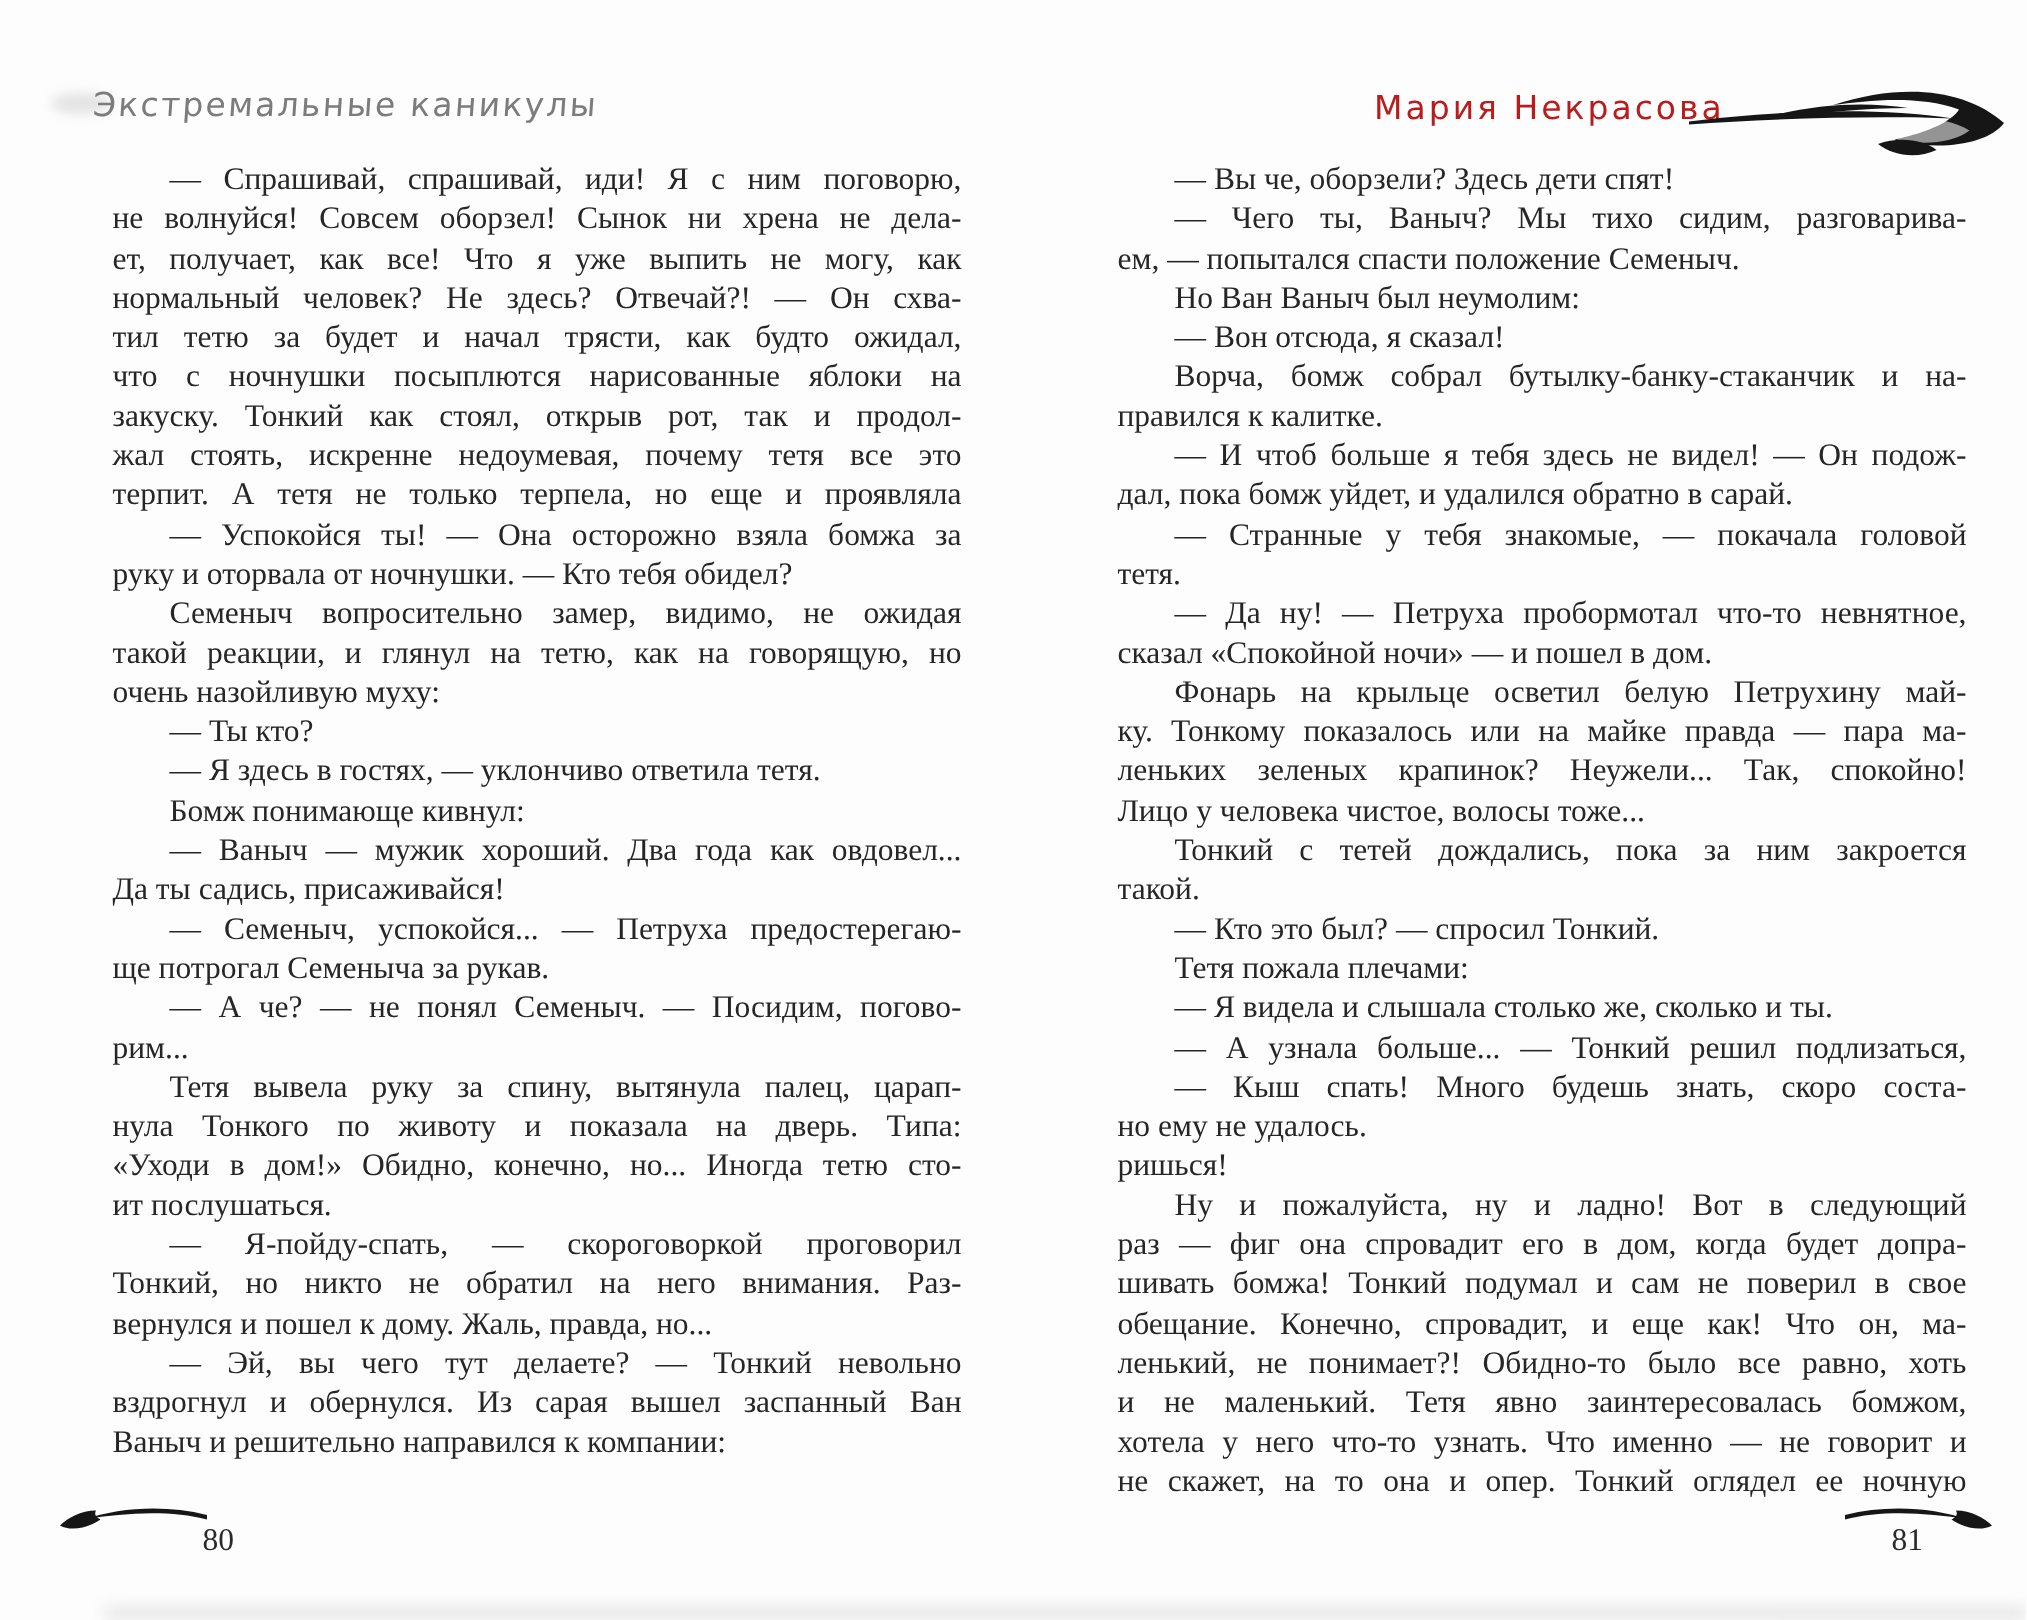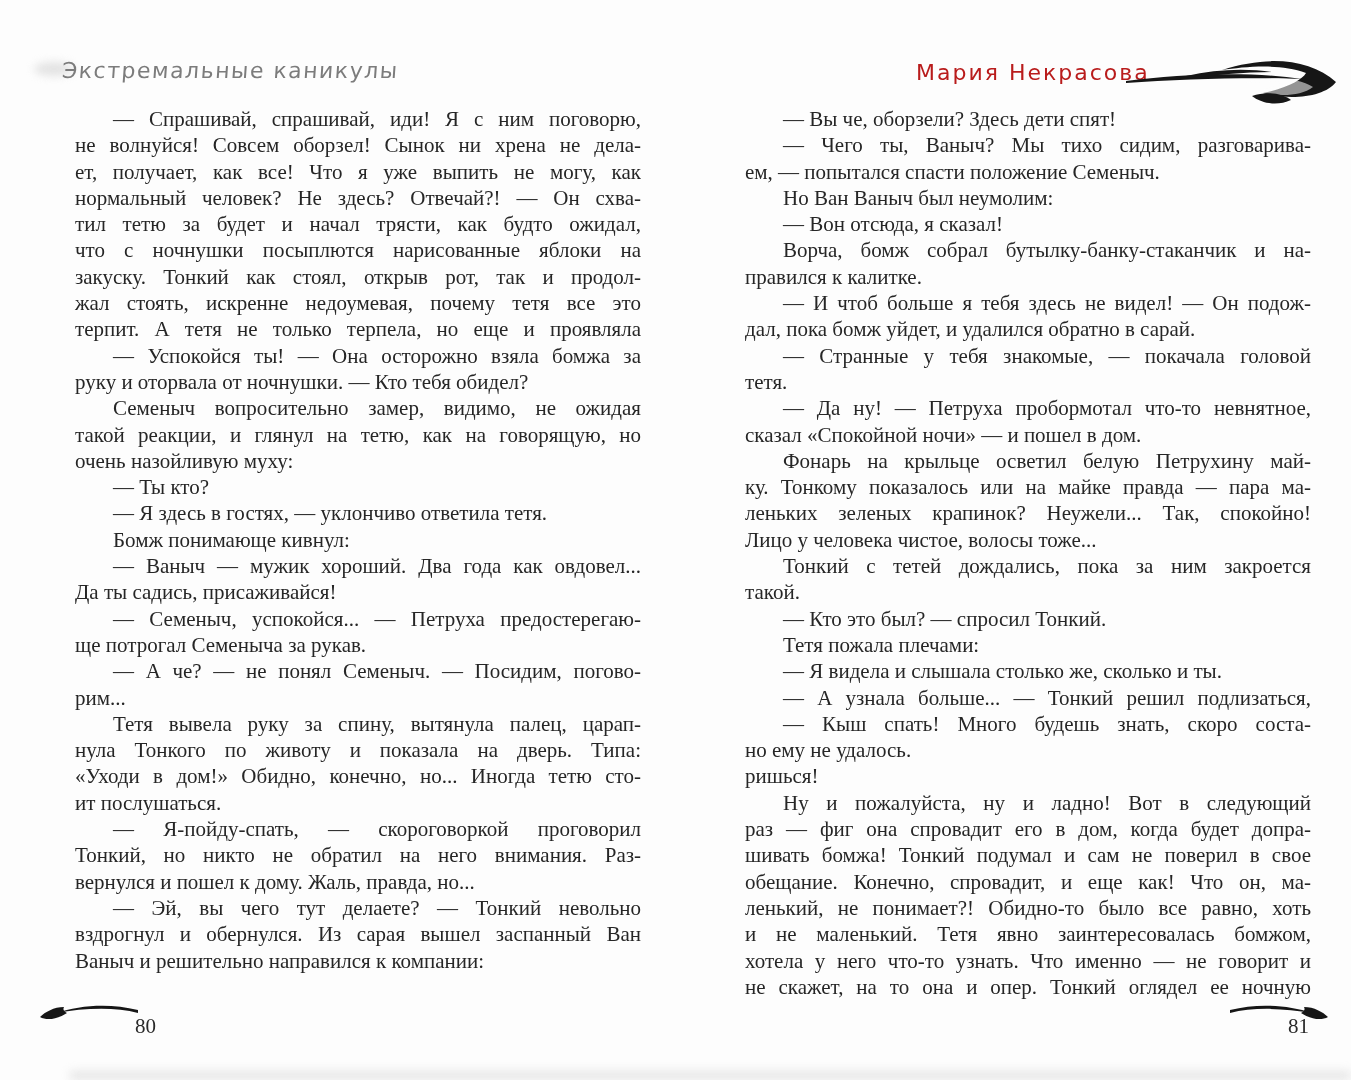--- a/index.html
+++ b/index.html
@@ -31,21 +31,21 @@
     font-size:21px;line-height:26.3px;color:#262626;}
   .page-body.left{left:75px;}
   .page-body.right{left:745px;}
   .line{text-align:justify;text-align-last:justify;white-space:normal;}
   .line.first{text-indent:38px;}
   .line.end{text-align-last:left;}
 
   
   .footer-num{position:absolute;font-size:21px;color:#2a2a2a;}
   .footer-num.left{left:99px;top:1014px;margin-left:36px;}
-  .footer-num.right{left:1288px;top:1014px;}
+  .footer-num.right{left:1261px;top:1014px;}
   .footer-swoosh{position:absolute;width:100px;height:26px;}
   .footer-swoosh.left{left:40px;top:1000px;}
   .footer-swoosh.right{left:1228px;top:1000px;transform:scaleX(-1);}
 
   .scan-edge{
     position:absolute;left:70px;right:0;bottom:0;height:9px;
     background:#c9c9c9;filter:blur(5px);opacity:.45;
   }
 </style>
 </head>

